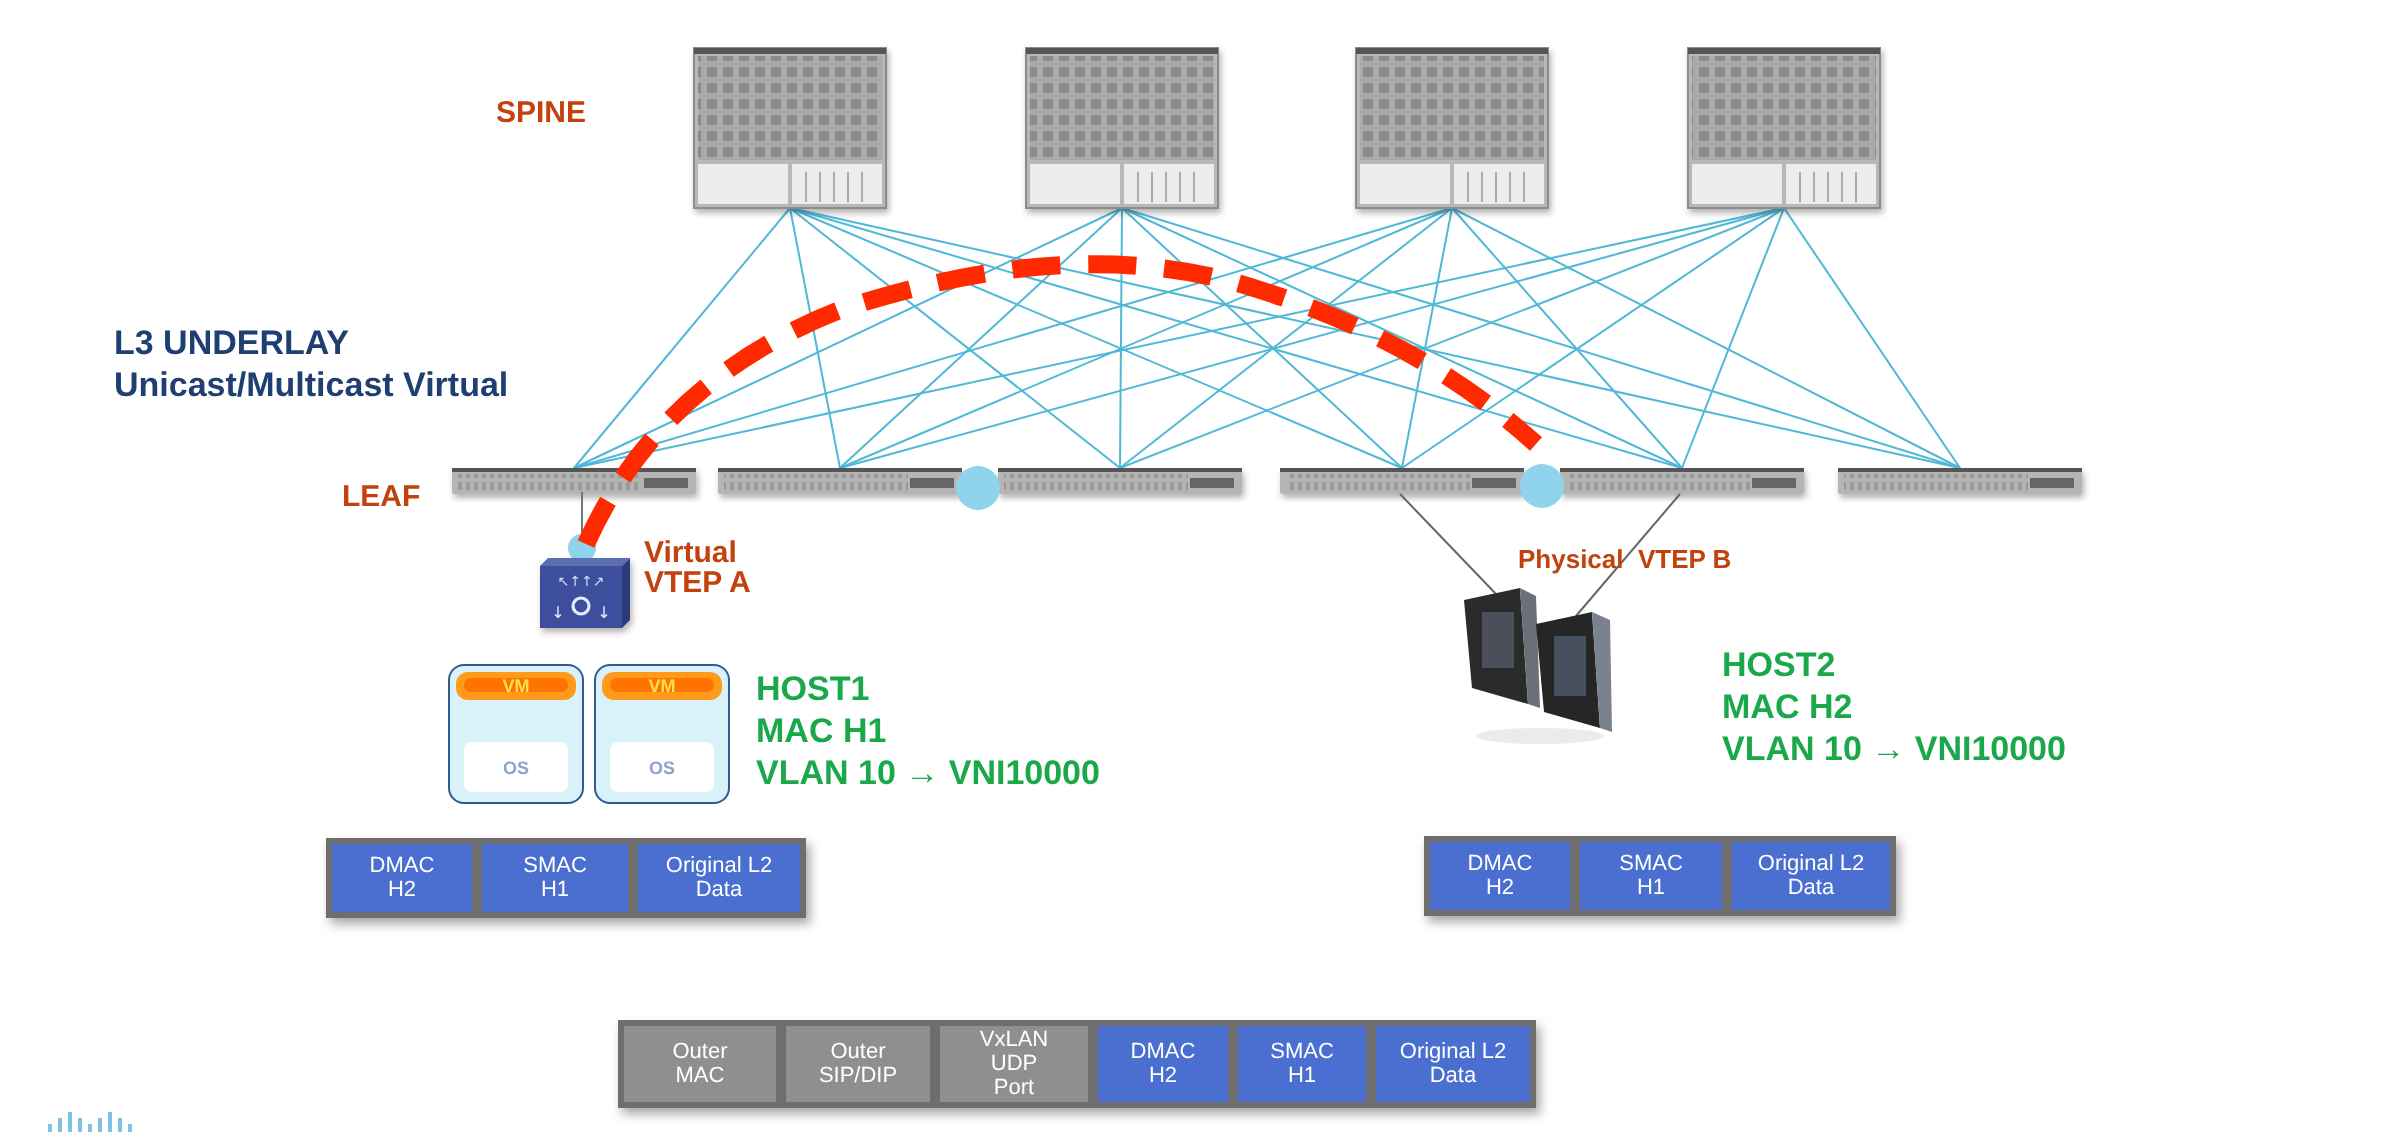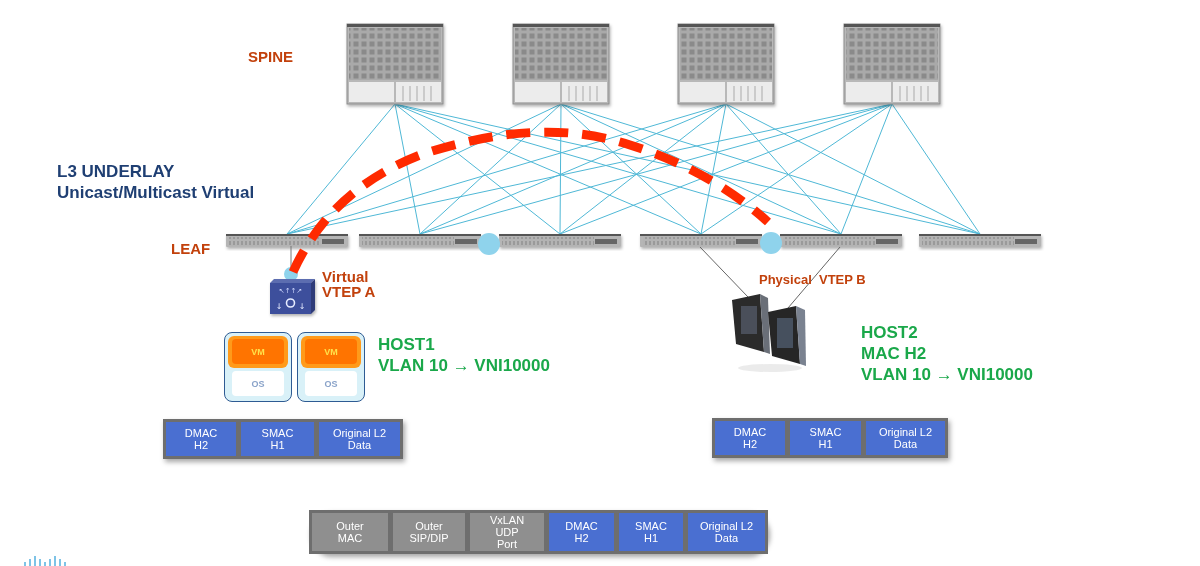--- a/index.html
+++ b/index.html
@@ -9,21 +9,21 @@
   .lbl-blue { color:#c2410c; font-weight:bold; }
   .lbl-navy { color:#1f3f73; font-weight:bold; }
   .lbl-green { color:#1aa84a; font-weight:bold; font-size:17px; line-height:21px; }
   .frame { position:absolute; display:flex; box-shadow: 2px 3px 5px rgba(0,0,0,0.35); }
   .cell { box-sizing:border-box; border:3px solid #6e6e6e; display:flex; align-items:center; justify-content:center; text-align:center; color:#ffffff; font-size:11px; line-height:12px; white-space:pre-line; }
   .cell + .cell { border-left-width:2px; }
   .c-blue { background:#4a6fd1; }
   .c-gray { background:#8f8f8f; }
   .c-orange { background:#f77c0b; }
   .vmcard { position:absolute; width:66px; height:68px; border:1.5px solid #2e5b93; border-radius:8px; background:#d9f1f8; overflow:hidden; }
-  .vmcard .vm { position:absolute; left:3px; top:3px; right:3px; height:32px; background:#ff9a1a; border-radius:6px; }
+  .vmcard .vm { position:absolute; left:3px; top:3px; right:3px; height:14px; background:#ff9a1a; border-radius:6px; }
   .vmcard .vm .in { position:absolute; left:4px; top:3px; right:4px; bottom:4px; background:#ff7400; border-radius:4px; color:#ffe24a; font-size:9px; font-weight:bold; display:flex; align-items:center; justify-content:center; }
   .vmcard .os { position:absolute; left:7px; top:38px; right:7px; height:25px; background:#ffffff; border-radius:4px; color:#8aa3c9; font-size:9px; font-weight:bold; display:flex; align-items:center; justify-content:center; }
 </style>
 </head>
 <body>
 
 <svg class="net" width="1200" height="566">
   <defs>
     <pattern id="grid" width="8" height="8" patternUnits="userSpaceOnUse">
       <rect width="8" height="8" fill="#a9a9a9"></rect>
@@ -201,20 +201,21 @@
 </div>
 <div class="vmcard" style="left:297px; top:332px;">
   <div class="vm">
       <div class="in">VM</div>
     </div>
   <div class="os">OS</div>
 </div>
 
 <div class="abs lbl-green" style="left:378px; top:334px;">
   <div>HOST1</div>
+  <div>MAC H1</div>
   <div>VLAN 10 → VNI10000</div>
 </div>
 <div class="abs lbl-green" style="left:824px; top:322px;margin-left:37px;">
   <div>HOST2</div>
   <div>MAC H2</div>
   <div>VLAN 10 → VNI10000</div>
 </div>
 
 <div class="frame" style="left:163px; top:419px; height:40px;">
     <div class="cell c-blue" style="width: 76px;">DMAC
@@ -225,21 +226,21 @@
 Data</div>
   </div>
 <div class="frame" style="left:712px; top:418px; height:40px;">
     <div class="cell c-blue" style="width: 76px;">DMAC
 H2</div>
     <div class="cell c-blue" style="width: 76px;">SMAC
 H1</div>
     <div class="cell c-blue" style="width: 84px;">Original L2
 Data</div>
   </div>
-<div class="frame" style="left:309px; top:510px; height:44px;border-radius:21px;">
+<div class="frame" style="left:309px; top:510px; height:44px;">
     <div class="cell c-gray" style="width: 82px;">Outer
 MAC</div>
     <div class="cell c-gray" style="width: 77px;">Outer
 SIP/DIP</div>
     <div class="cell c-gray" style="width: 79px;">VxLAN
 UDP
 Port</div>
     <div class="cell c-blue" style="width: 70px;">DMAC
 H2</div>
     <div class="cell c-blue" style="width: 69px;">SMAC

